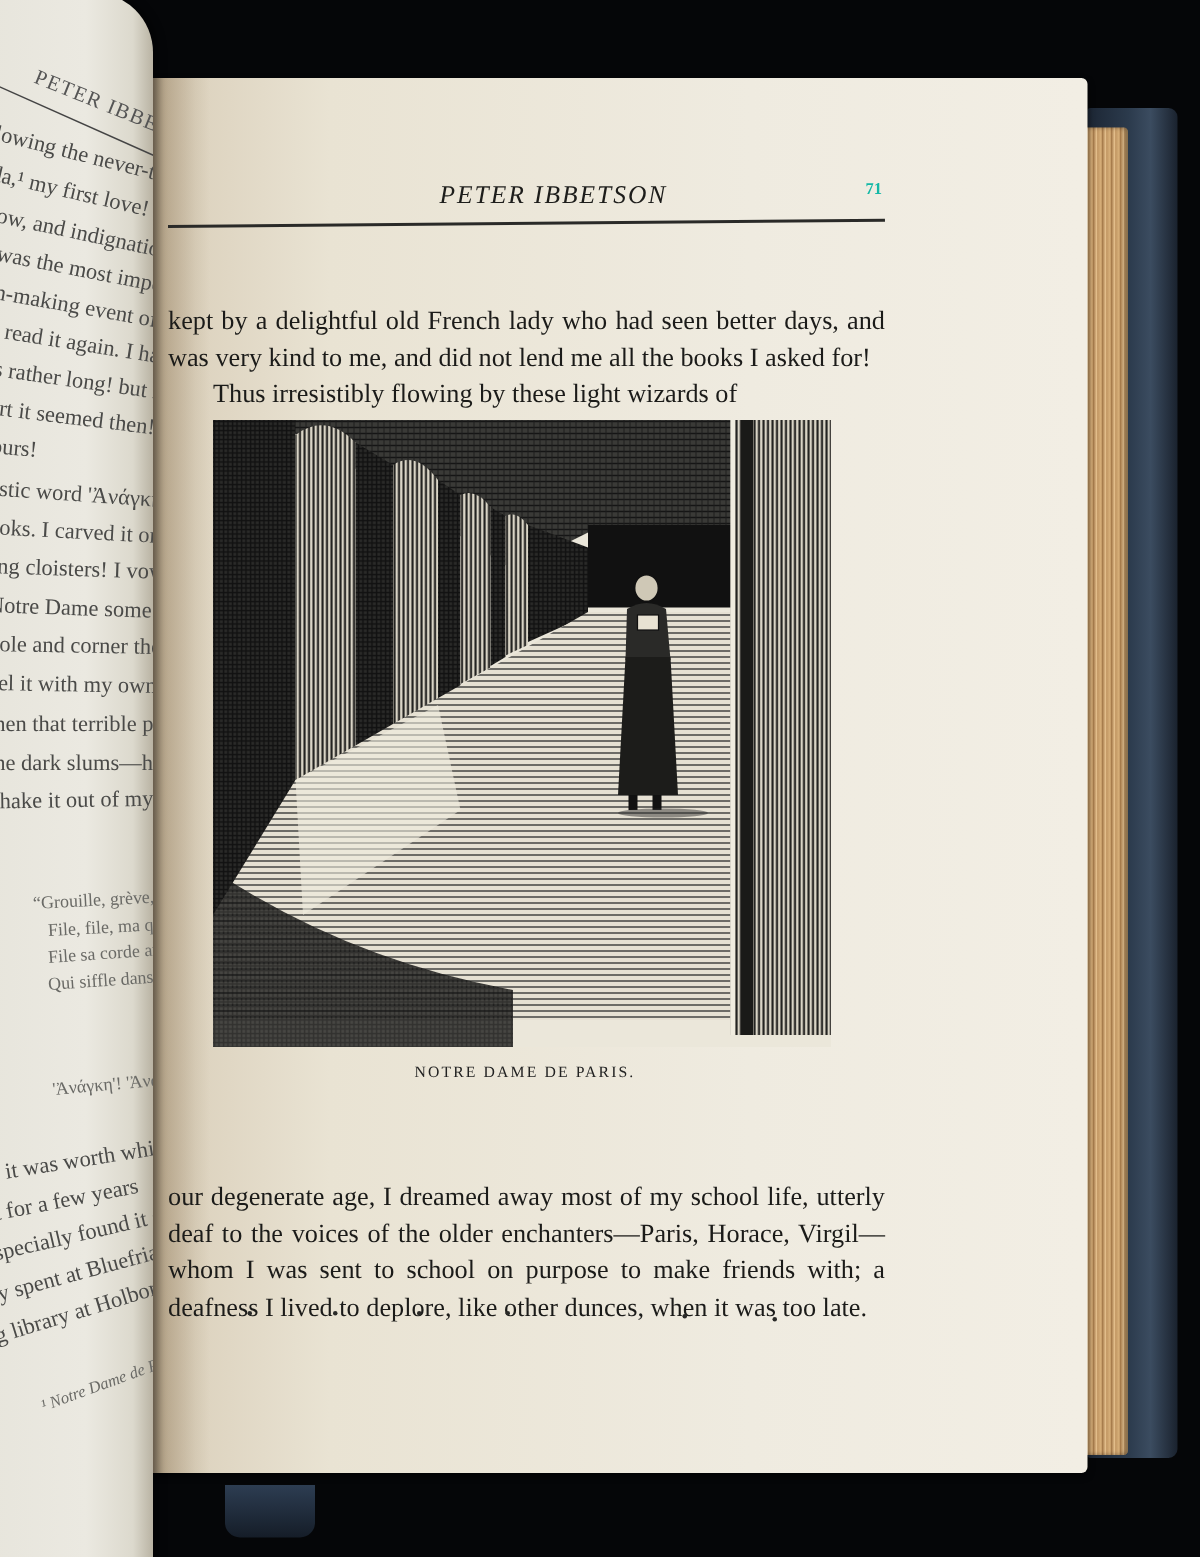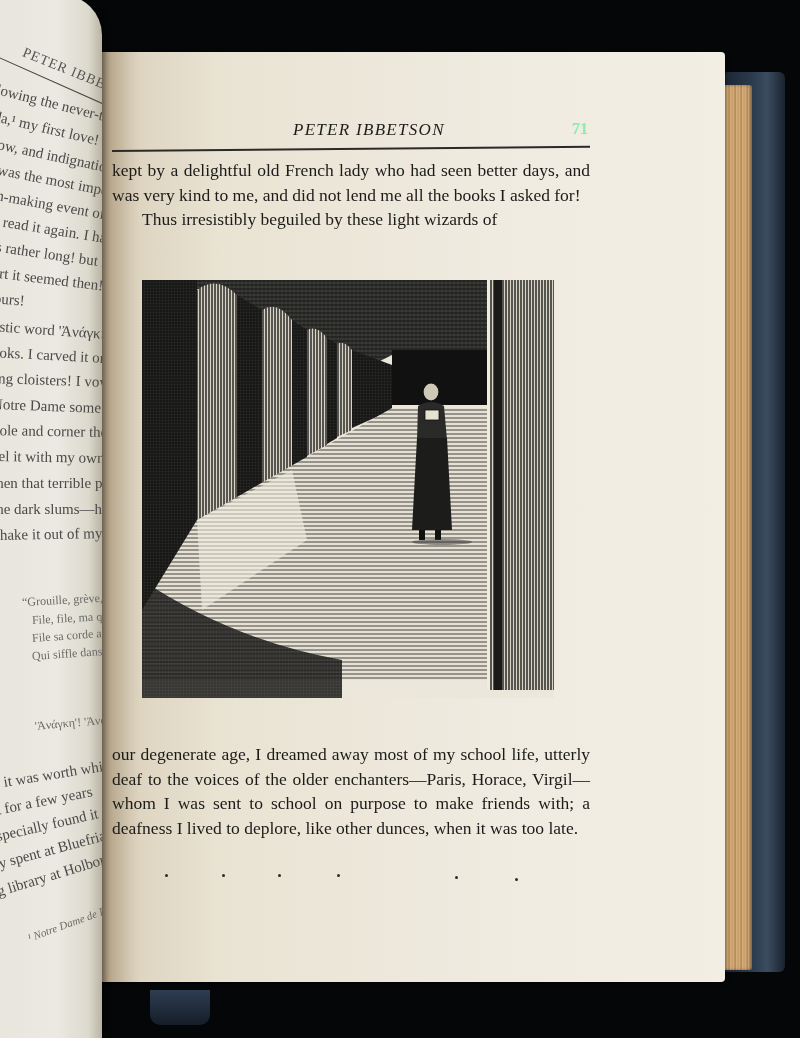--- a/index.html
+++ b/index.html
@@ -69,29 +69,29 @@
 
   
   .running-head {
     position: absolute; left: 110px; top: 120px; width: 480px; height: 28px;
   }
   .running-title {
     position: absolute; left: 183px; top: 0; font-style: italic; font-size: 17px;
     letter-spacing: 1.3px; color: #1d1d1b;
   }
   .folio {
-    position: absolute; right: 2px; top: 0; font-size: 16px; font-weight: bold; color: #86efac;
+    position: absolute; right: 2px; top: 0; font-size: 11px; font-weight: bold; color: #14b8a6;
   }
   .head-rule {
     position: absolute; left: 112px; top: 150px; width: 478px; height: 1.5px; background: #2a2a28;
     transform: rotate(-0.5deg); transform-origin: left center;
   }
   .body-text {
     position: absolute; left: 112px; width: 478px; color: #1b1b19;
-    font-size: 17.5px; line-height: 24.5px; text-align: justify;
+    font-size: 17.5px; line-height: 24.5px; text-align: justify; margin-top: 43px;
   }
   .body-text p { margin: 0; }
   .body-text .indent { text-indent: 30px; }
   .text-top { top: 158px; }
   .text-bottom { top: 742px; }
 
   
   .figure {
     position: absolute; left: 142px; top: 280px; width: 412px; height: 418px;
   }
@@ -118,21 +118,21 @@
   <div class="page-right"></div>
 
   <div class="running-head">
     <span class="running-title">PETER IBBETSON</span>
     <span class="folio">71</span>
   </div>
   <div class="head-rule"></div>
 
   <div class="body-text text-top">
     <p>kept by a delightful old French lady who had seen better days, and was very kind to me, and did not lend me all the books I asked for!</p>
-    <p class="indent">Thus irresistibly beguiled by these light wizards of</p>
+    <p class="indent">Thus irresistibly flowing by these light wizards of</p>
   </div>
 
   <div class="figure">
     <svg viewBox="0 0 412 418" xmlns="http://www.w3.org/2000/svg">
       <defs>
         <pattern id="hatchV" width="3" height="3" patternUnits="userSpaceOnUse">
           <rect width="3" height="3" fill="#d9d4c6"></rect>
           <line x1="1" y1="0" x2="1" y2="3" stroke="#1e1e1c" stroke-width="1.4"></line>
         </pattern>
         <pattern id="hatchDark" width="3" height="3" patternUnits="userSpaceOnUse">
@@ -178,20 +178,21 @@
       <rect x="277" y="250" width="6" height="10" fill="#111"></rect>
       <rect x="293" y="250" width="6" height="10" fill="#111"></rect>
       <ellipse cx="300" cy="262" rx="30" ry="3" fill="#333" opacity="0.5"></ellipse>
 
       <rect x="345" y="0" width="67" height="410" fill="url(#hatchV)"></rect>
       <rect x="352" y="0" width="8" height="410" fill="#1a1a18"></rect>
       <rect x="345" y="0" width="3" height="410" fill="#f0ecdf"></rect>
     </svg>
   </div>
 
+  <div class="caption">NOTRE DAME DE PARIS.</div>
 
   <div class="body-text text-bottom">
     <p>our degenerate age, I dreamed away most of my school life, utterly deaf to the voices of the older enchanters—Paris, Horace, Virgil—whom I was sent to school on purpose to make friends with; a deafness I lived to deplore, like other dunces, when it was too late.</p>
   </div>
 
   <div class="ornaments">
     <span style="left:5px;top:6px"></span>
     <span style="left:62px;top:6px"></span>
     <span style="left:118px;top:6px"></span>
     <span style="left:177px;top:6px"></span>

